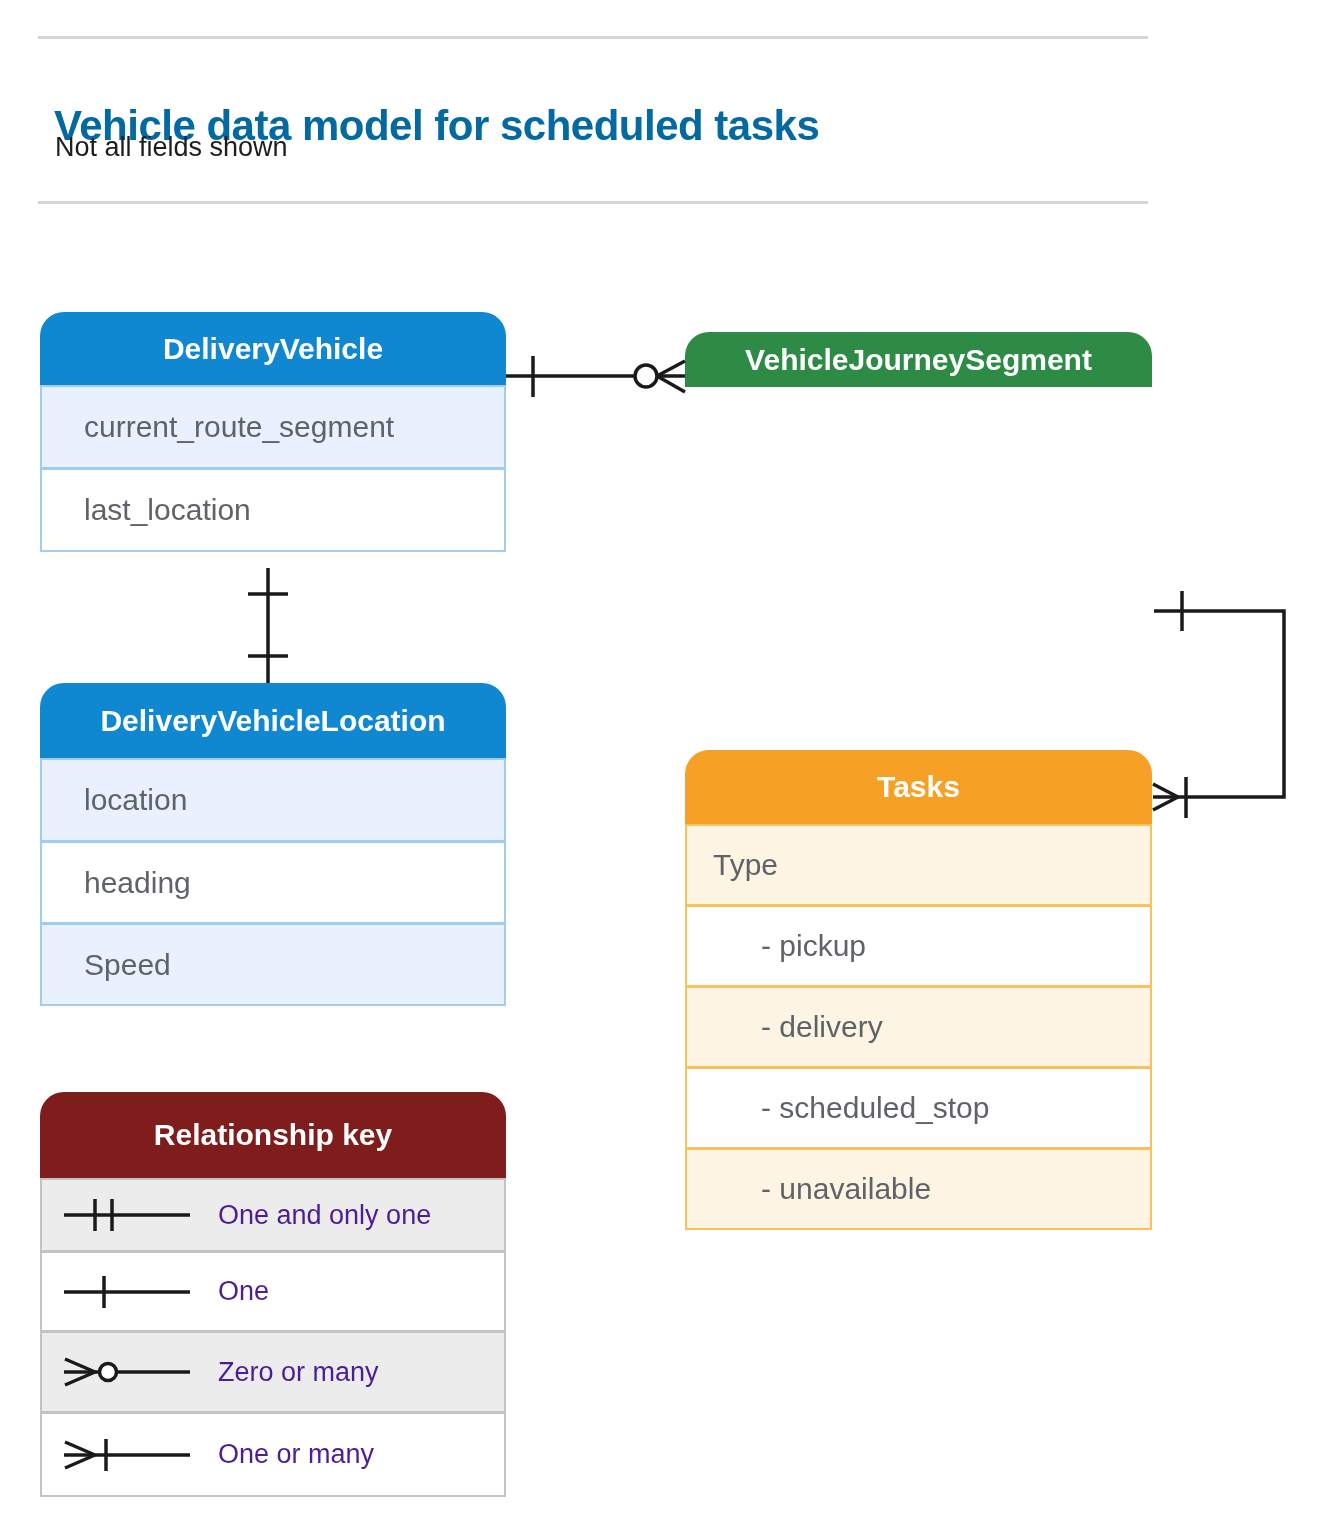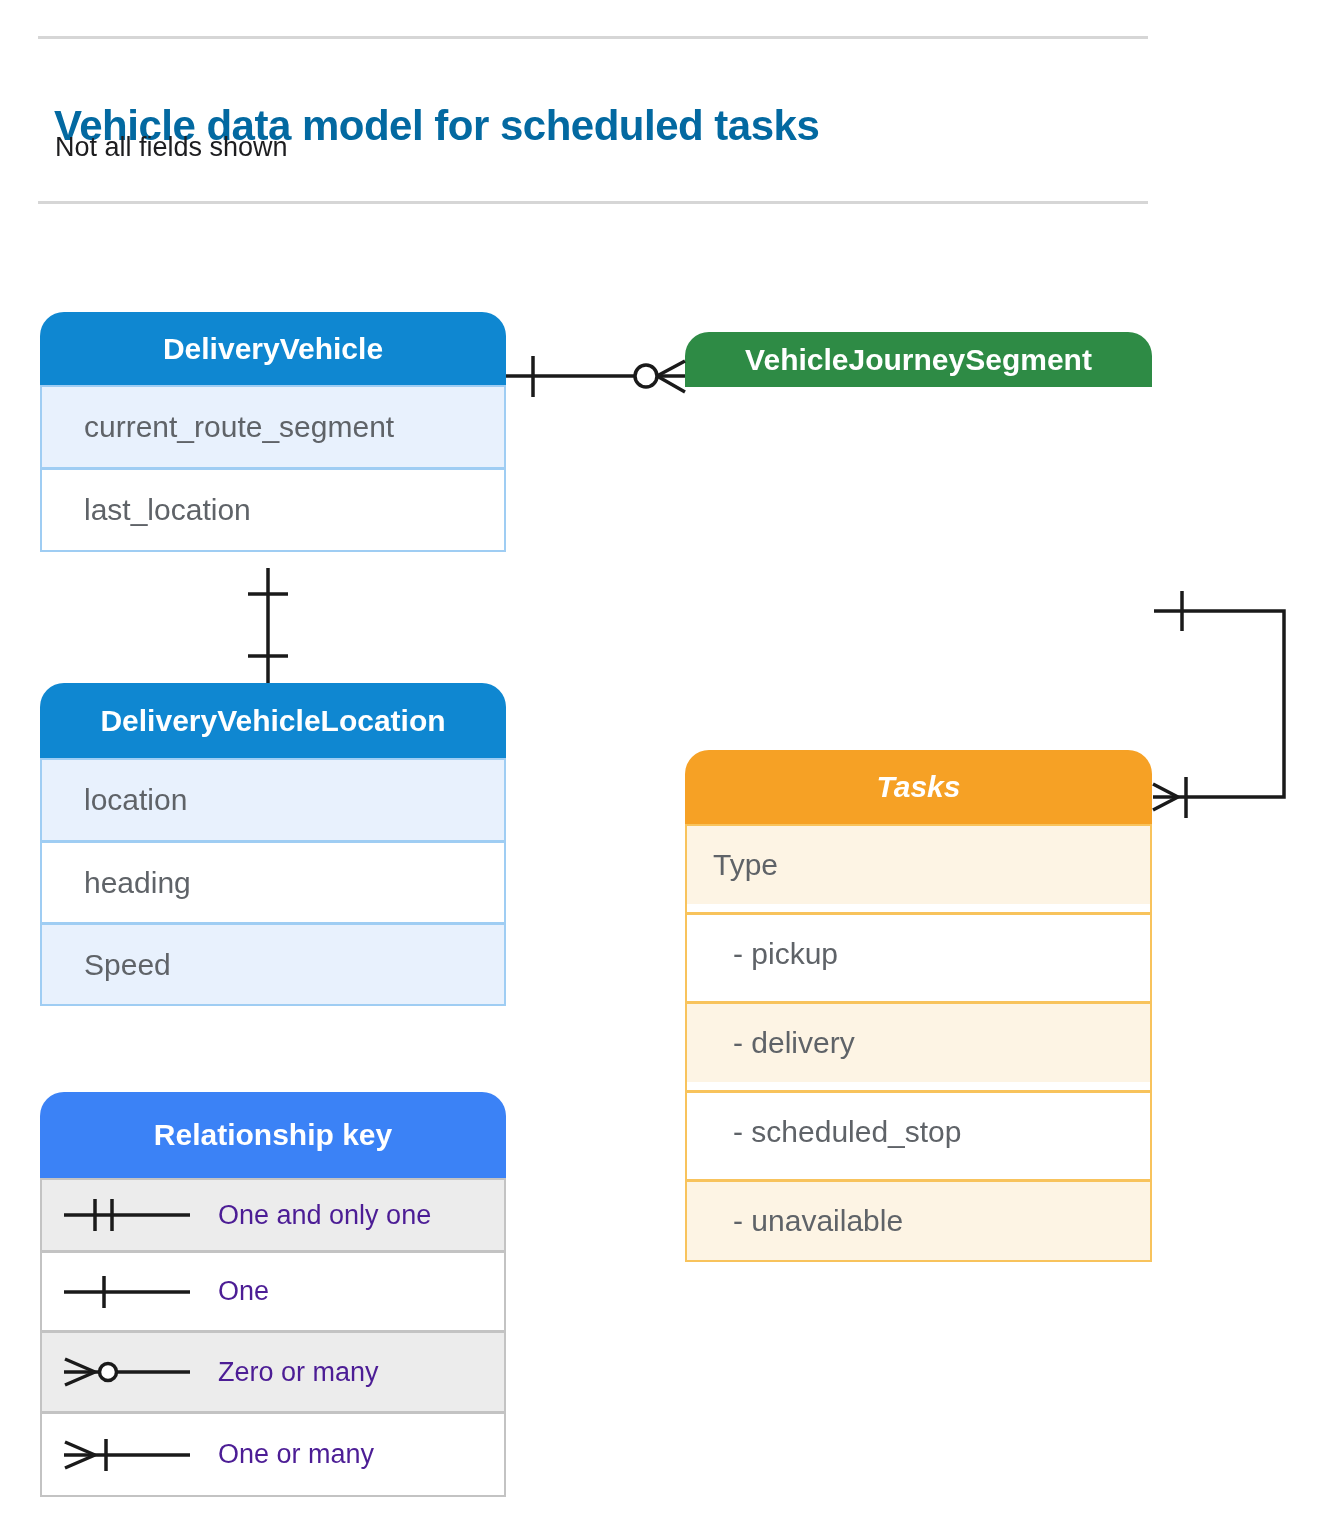--- a/index.html
+++ b/index.html
@@ -10,39 +10,39 @@
   #rule-bottom{top:201px;}
 
   .title{position:absolute;left:54px;top:74px;font-size:42px;font-weight:bold;color:#0369a1;letter-spacing:-0.5px;}
   .subtitle{position:absolute;left:55px;top:132px;font-size:27px;color:#1d1d1f;}
 
   .entity{position:absolute;}
   .ehead{border-radius:24px 24px 0 0;color:#ffffff;font-weight:bold;font-size:30px;
          display:flex;align-items:center;justify-content:center;}
   .erows{border-style:solid;border-width:2px;background:#ffffff;}
   .erow{font-size:30px;color:#5f6368;display:flex;align-items:center;padding-left:26px;background:#ffffff;}
-  .erow.sub{padding-left:46px;margin-top:8px;}
+  .erow.sub{padding-left:74px;}
   .erow + .erow{border-top-style:solid;border-top-width:3px;}
 
   .blue  .ehead{background:#0f87d1;}
   .blue  .erows{border-color:#9fcdf3;}
   .blue  .erow{border-color:#9fcdf3;padding-left:42px;}
   .blue  .erow.alt{background:#e8f1fd;}
 
   .green .ehead{background:#2e8b45;}
   .green .erows{border-color:#a5d2ab;}
   .green .erow{border-color:#a5d2ab;}
   .green .erow.alt{background:#e9f3ea;}
 
-  .orange .ehead{background:#f6a125;font-style:italic;}
+  .orange .ehead{background:#f6a125;}
   .orange .erows{border-color:#f8c35c;}
   .orange .erow{border-color:#f8c35c;}
   .orange .erow.alt{background:#fdf4e4;}
 
-  .key  .ehead{background:#3b82f6;}
+  .key  .ehead{background:#7f1d1d;}
   .key  .erows{border-color:#c3c3c3;}
   .key  .erow{border-color:#c3c3c3;padding-left:0;}
   .key  .erow.alt{background:#ececec;}
   .key .sym{margin-left:20px;flex:0 0 auto;display:block;}
   .klabel{margin-left:26px;font-size:27px;color:#4c1d95;}
 
   #connectors{position:absolute;left:0;top:0;width:1325px;height:1530px;pointer-events:none;}
   #connectors path, #connectors line{stroke:#1a1a1a;stroke-width:3.5;fill:none;}
   #connectors circle{stroke:#1a1a1a;stroke-width:3.5;fill:#ffffff;}
   .sym line, .sym path{stroke:#1a1a1a;stroke-width:3.5;fill:none;}

